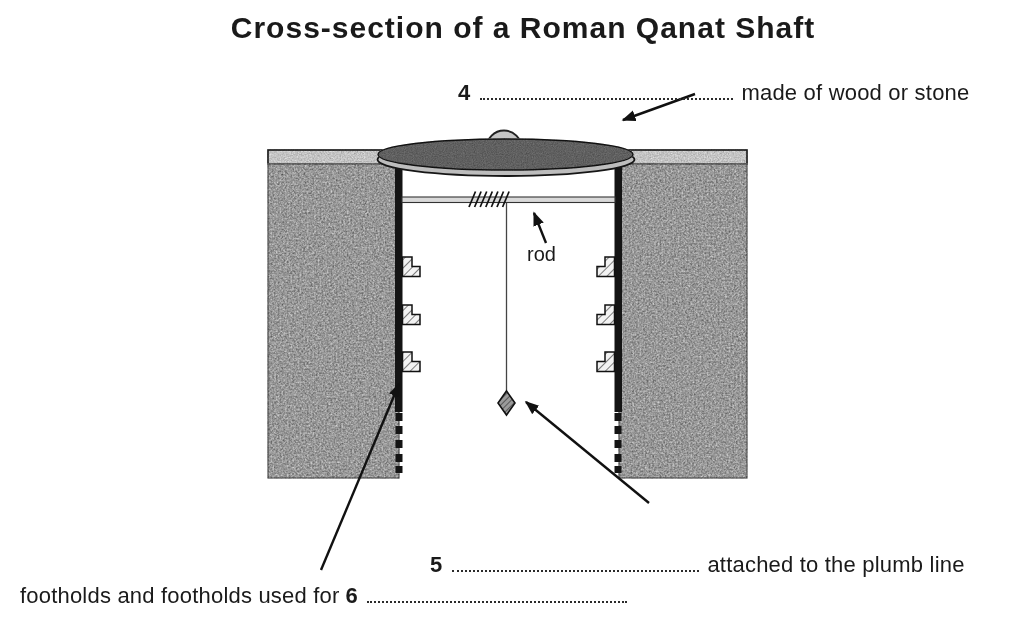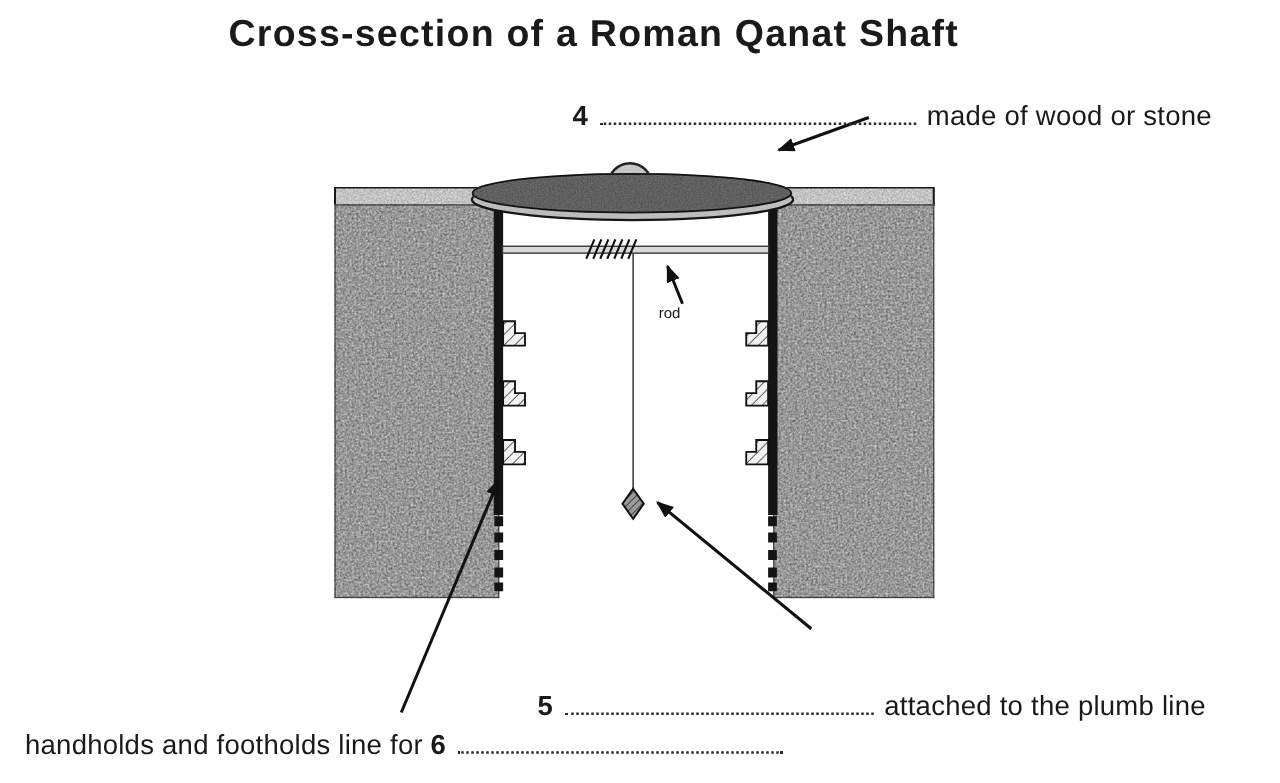--- a/index.html
+++ b/index.html
@@ -4,36 +4,36 @@
 <style>
   html,body{margin:0;padding:0;background:#fff;}
   #stage{
     position:relative;width:1024px;height:626px;background:#ffffff;overflow:hidden;
     font-family:"Liberation Sans","DejaVu Sans",sans-serif;color:#1a1a1a;
   }
   #diagram-svg{position:absolute;left:0;top:0;z-index:0;}
   .txt{position:absolute;z-index:1;white-space:nowrap;}
   #title{
     left:0;top:11px;width:950px;text-align:center;
-    font-size:30px;font-weight:bold;letter-spacing:1px;
+    font-size:30px;font-weight:bold;letter-spacing:1px;padding-left:48px;
   }
   .lbl{font-size:22px;letter-spacing:0.2px;}
   .lbl b{font-weight:bold;}
   .dots{
     display:inline-block;height:4px;vertical-align:baseline;
     border-bottom:2.5px dotted #2b2b2b;
   }
   #row4{left:458px;top:80px;}
   #row4 .dots{width:253px;margin:0 8px 0 10px;}
   #row5{left:430px;top:552px;}
   #row5 .dots{width:247px;margin:0 8px 0 10px;}
   #row6{left:20px;top:583px;}
   #row6 b{margin-left:6px;}
   #row6 .dots{width:260px;margin-left:9px;}
-  #rod-label{left:527px;top:243px;font-size:12px;}
+  #rod-label{left:527px;top:243px;font-size:20px;}
 </style>
 </head>
 <body>
 
 <div id="stage">
 
   <svg id="diagram-svg" width="1024" height="626" viewBox="0 0 1024 626" xmlns="http://www.w3.org/2000/svg">
     <defs>
       <filter id="texGround" x="-2%" y="-2%" width="104%" height="104%" color-interpolation-filters="sRGB">
         <feTurbulence type="fractalNoise" baseFrequency="0.55" numOctaves="3" seed="11" result="n"></feTurbulence>
@@ -151,16 +151,16 @@
     <b>4</b><span class="dots"></span><span>made of wood or stone</span>
   </div>
 
   <div id="rod-label" class="txt">rod</div>
 
   <div id="row5" class="txt lbl">
     <b>5</b><span class="dots"></span><span>attached to the plumb line</span>
   </div>
 
   <div id="row6" class="txt lbl">
-    <span>handholds and footholds line for</span><b>6</b><span class="dots"></span>
+    <span>footholds and footholds used for</span><b>6</b><span class="dots"></span>
   </div>
 
 </div>
 
 </body></html>

